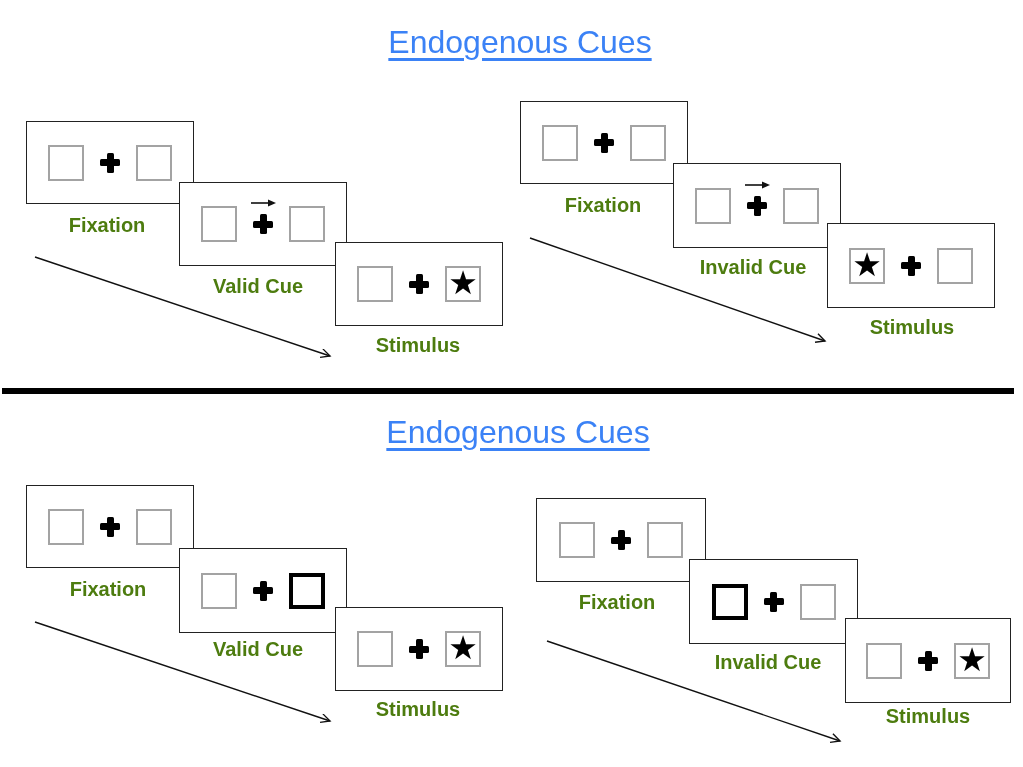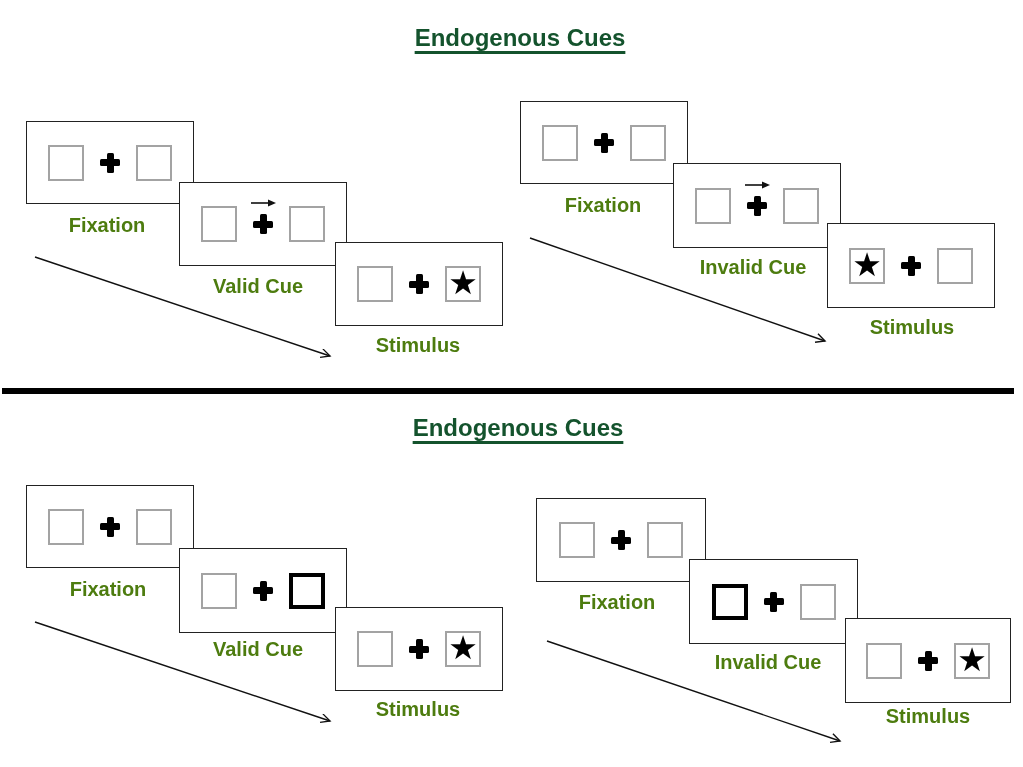--- a/index.html
+++ b/index.html
@@ -7,23 +7,23 @@
     width: 1023px; height: 767px;
     background: #ffffff;
     position: relative;
     overflow: hidden;
     font-family: "Liberation Sans", "DejaVu Sans", sans-serif;
     color: #0d0d0d;
   }
   .sec-title {
     position: absolute;
     transform: translateX(-50%);
-    font-size: 24px;
-    font-weight: bold;
-    color: #14532d;
+    font-size: 32px;
+    font-weight: normal;
+    color: #3b82f6;
     text-decoration: underline;
     text-decoration-thickness: 3px;
     text-underline-offset: 5px;
     white-space: nowrap;
   }
   .divider {
     position: absolute;
     left: 2px; top: 388px;
     width: 1012px; height: 6px;
     background: #000000;

